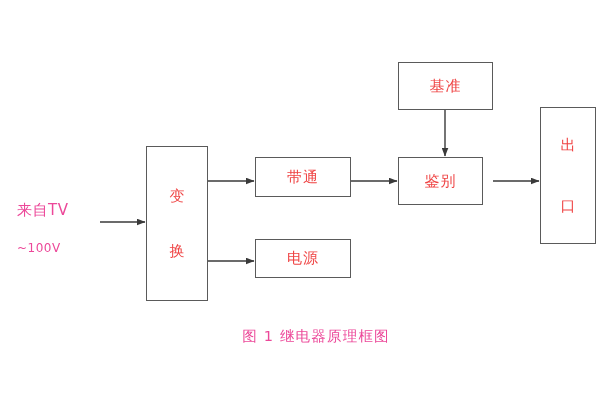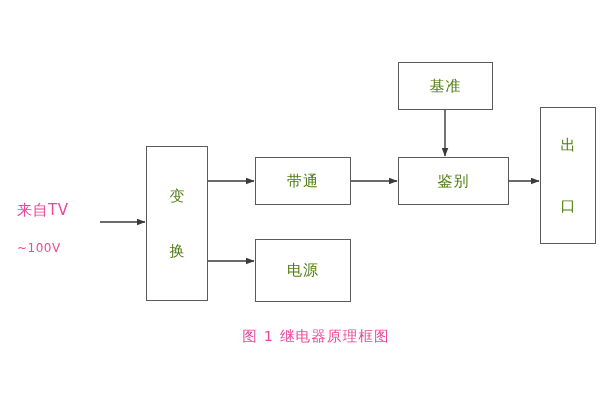--- a/index.html
+++ b/index.html
@@ -23,21 +23,21 @@
     height: 400px;
   }
   .node {
     position: absolute;
     box-sizing: border-box;
     border: 1.4px solid #5a5a5a;
     background: #ffffff;
     display: flex;
     align-items: center;
     justify-content: center;
-    color: #4d7c0f;
+    color: #ef4444;
     font-size: 15px;
     letter-spacing: 1px;
     z-index: 2;
   }
   .node.vertical {
     flex-direction: column;
     letter-spacing: 0;
   }
   .node.vertical .glyph {
     display: block;
@@ -47,27 +47,27 @@
     display: block;
     text-align: center;
     white-space: nowrap;
   }
   
   #node-bianhuan {
     left: 146px; top: 146px; width: 62px; height: 155px;
   }
   #node-bianhuan .glyph:first-child { margin-bottom: 40px; }
   #node-daitong {
-    left: 255px; top: 157px; width: 96px; height: 48px;
+    left: 255px; top: 157px; width: 96px; height: 40px;
   }
   #node-dianyuan {
-    left: 255px; top: 239px; width: 96px; height: 63px;
+    left: 255px; top: 239px; width: 96px; height: 39px;
   }
   #node-jianbie {
-    left: 398px; top: 157px; width: 111px; height: 48px; font-family: Liberation Mono, monospace;
+    left: 398px; top: 157px; width: 85px; height: 48px; font-family: Liberation Mono, monospace;
   }
   #node-jizhun {
     left: 398px; top: 62px; width: 95px; height: 48px;
   }
   #node-chukou {
     left: 540px; top: 107px; width: 56px; height: 137px;
   }
   #node-chukou .glyph:first-child { margin-bottom: 46px; }
 
   .free-text {

